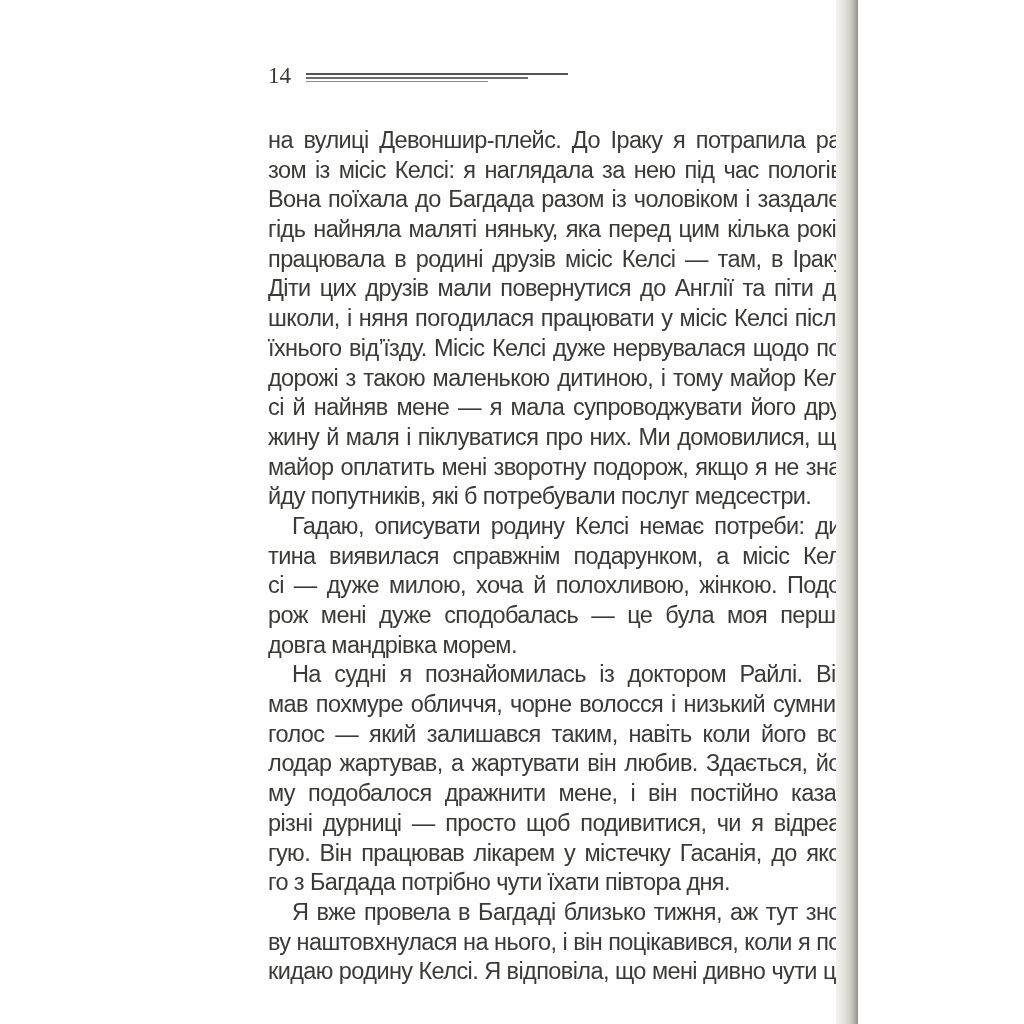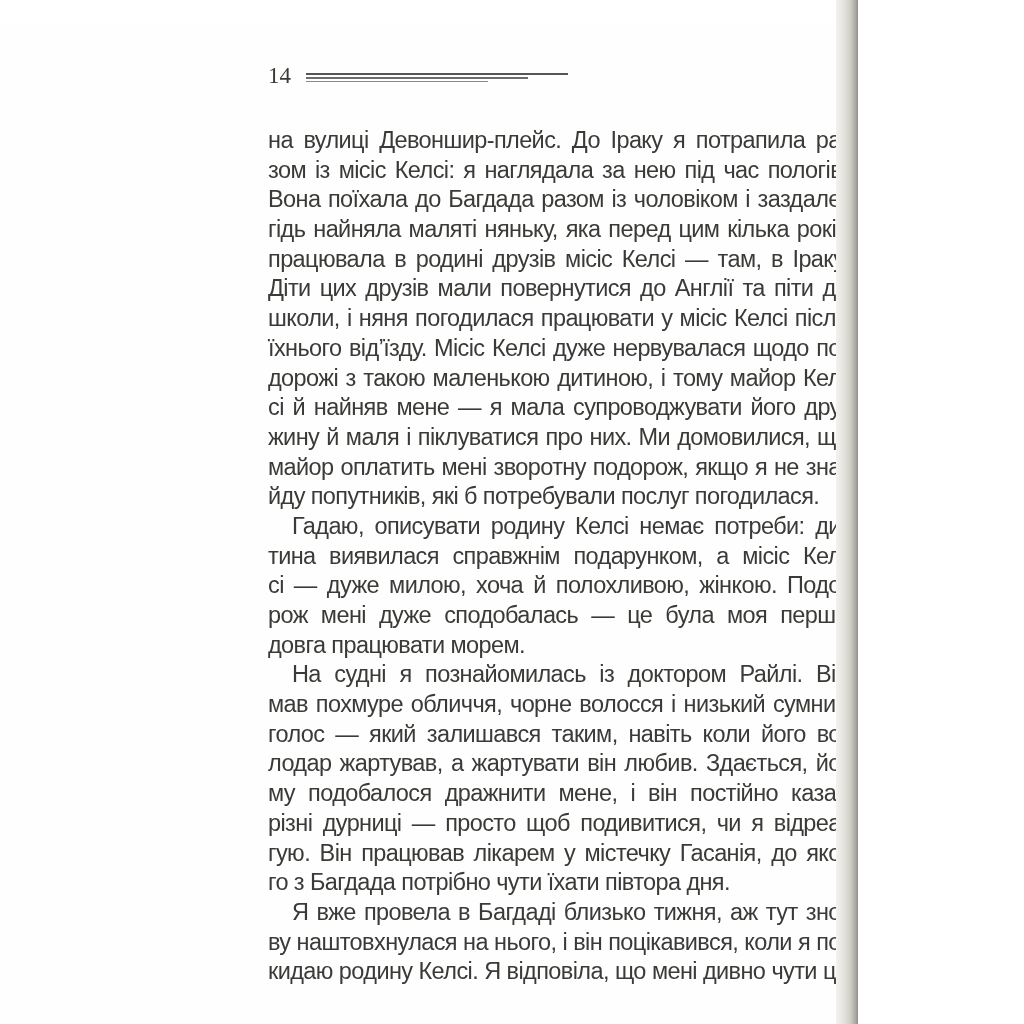--- a/index.html
+++ b/index.html
@@ -58,28 +58,28 @@
         <span class="line">Вона поїхала до Багдада разом із чоловіком і заздале-</span>
         <span class="line">гідь найняла маляті няньку, яка перед цим кілька років</span>
         <span class="line">працювала в родині друзів місіс Келсі — там, в Іраку.</span>
         <span class="line">Діти цих друзів мали повернутися до Англії та піти до</span>
         <span class="line">школи, і няня погодилася працювати у місіс Келсі після</span>
         <span class="line">їхнього від’їзду. Місіс Келсі дуже нервувалася щодо по-</span>
         <span class="line">дорожі з такою маленькою дитиною, і тому майор Кел-</span>
         <span class="line">сі й найняв мене — я мала супроводжувати його дру-</span>
         <span class="line">жину й маля і піклуватися про них. Ми домовилися, що</span>
         <span class="line">майор оплатить мені зворотну подорож, якщо я не зна-</span>
-        <span class="line last">йду попутників, які б потребували послуг погодилася.</span>
+        <span class="line last">йду попутників, які б потребували послуг медсестри.</span>
       </div>
       <div>
         <span class="line indent">Гадаю, описувати родину Келсі немає потреби: ди-</span>
         <span class="line">тина виявилася справжнім подарунком, а місіс Кел-</span>
         <span class="line">сі — дуже милою, хоча й полохливою, жінкою. Подо-</span>
         <span class="line">рож мені дуже сподобалась — це була моя перша</span>
-        <span class="line last">довга працювати морем.</span>
+        <span class="line last">довга мандрівка морем.</span>
       </div>
       <div>
         <span class="line indent">На судні я познайомилась із доктором Райлі. Він</span>
         <span class="line">мав похмуре обличчя, чорне волосся і низький сумний</span>
         <span class="line">голос — який залишався таким, навіть коли його во-</span>
         <span class="line">лодар жартував, а жартувати він любив. Здається, йо-</span>
         <span class="line">му подобалося дражнити мене, і він постійно казав</span>
         <span class="line">різні дурниці — просто щоб подивитися, чи я відреа-</span>
         <span class="line">гую. Він працював лікарем у містечку Гасанія, до яко-</span>
         <span class="line last">го з Багдада потрібно чути їхати півтора дня.</span>

